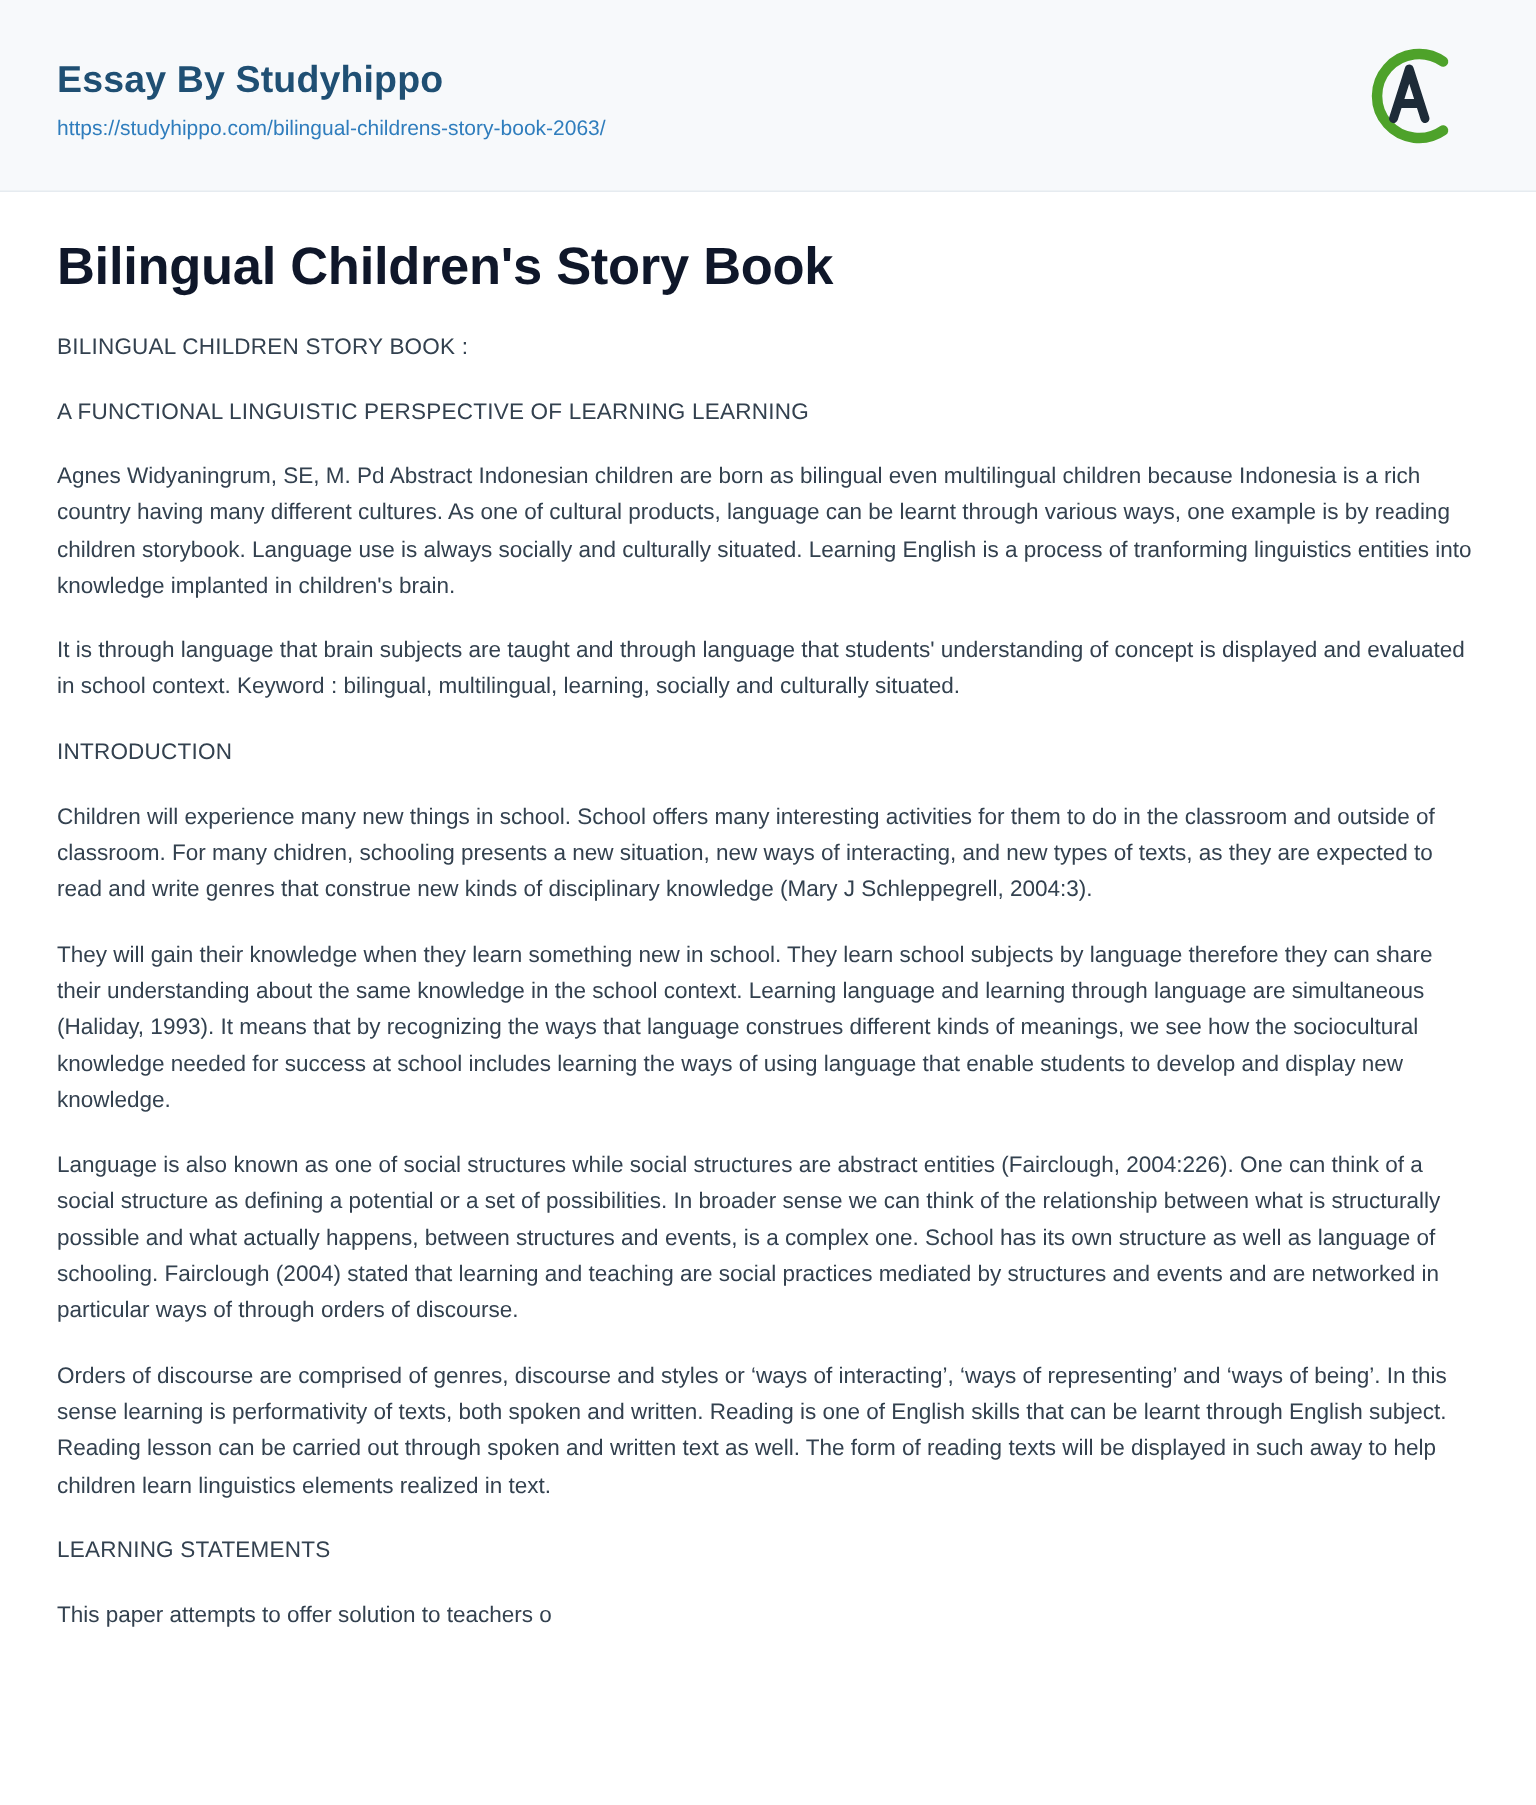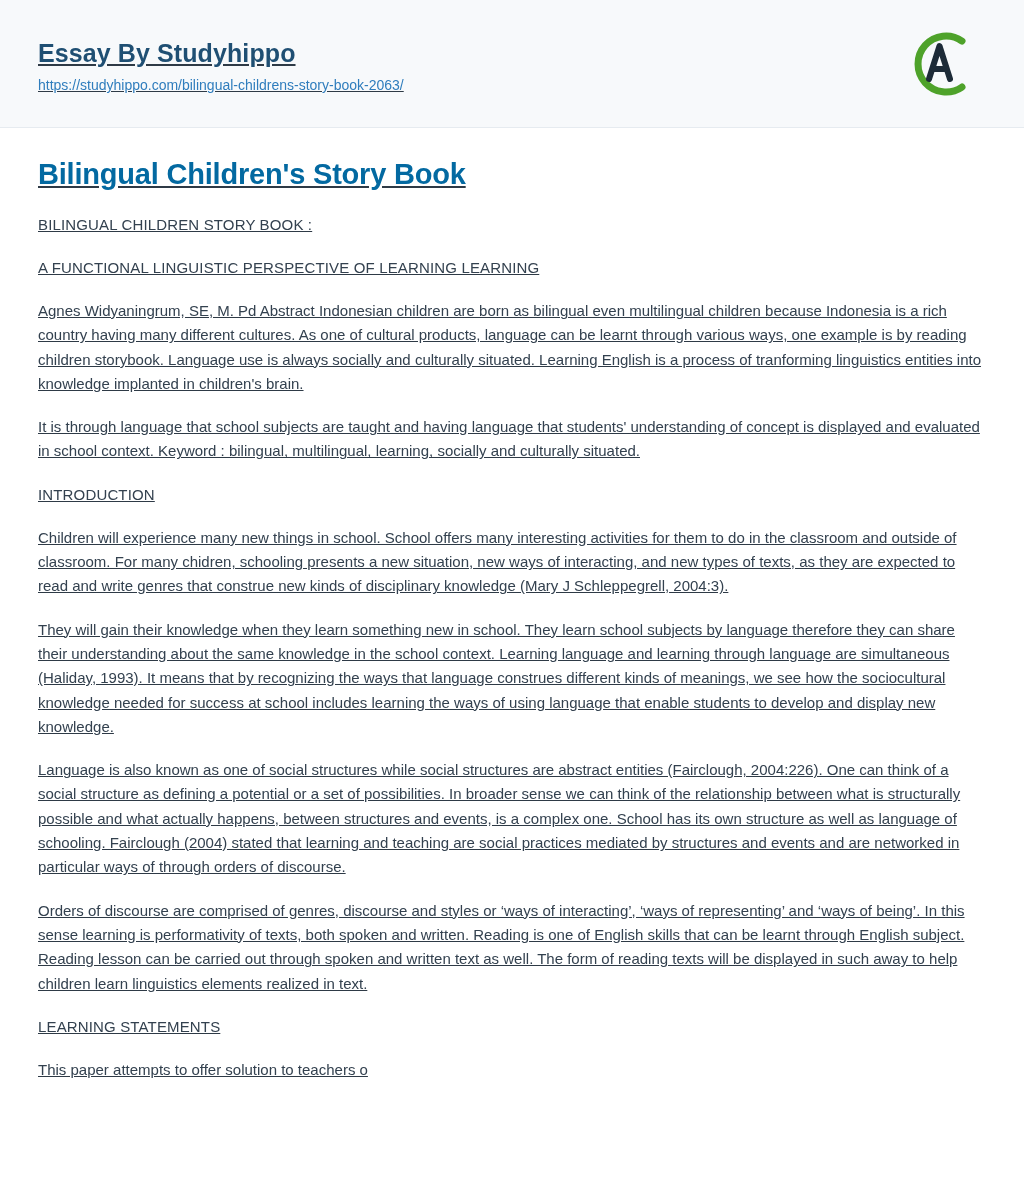--- a/index.html
+++ b/index.html
@@ -12,21 +12,20 @@
     height: 1203px;
     font-family: "Liberation Sans", sans-serif;
     color: #2e3a46;
     overflow: hidden;
   }
   .page {
     width: 1024px;
     height: 1203px;
     position: relative;
     background: #ffffff;
-    text-decoration: underline;
   }
   
   .header {
     height: 128px;
     background: #f7f9fb;
     border-bottom: 1px solid #e6ebf0;
     position: relative;
     box-sizing: border-box;
     padding: 0 38px;
     display: flex;
@@ -63,23 +62,23 @@
     justify-content: center;
   }
   .logo-wrap svg { display: block; }
 
   
   .article {
     padding: 30px 38px 0 38px;
     box-sizing: border-box;
   }
   .doc-title {
-    font-size: 29px;
+    font-size: 35px;
     font-weight: bold;
-    color: #0369a1;
+    color: #0f172a;
     margin: 0 0 22px 0;
     letter-spacing: -0.2px;
   }
   .para {
     font-size: 15px;
     line-height: 1.62;
     color: #33414f;
     margin: 0 0 19px 0;
     max-width: 950px;
   }
@@ -113,21 +112,21 @@
     </div>
   </div>
 
   <div class="article">
     <h1 class="doc-title">Bilingual Children's Story Book</h1>
 
     <p class="heading-line">BILINGUAL CHILDREN STORY BOOK :</p>
     <p class="heading-line">A FUNCTIONAL LINGUISTIC PERSPECTIVE OF LEARNING LEARNING</p>
 
     <p class="para">Agnes Widyaningrum, SE, M. Pd Abstract Indonesian children are born as bilingual even multilingual children because Indonesia is a rich country having many different cultures. As one of cultural products, language can be learnt through various ways, one example is by reading children storybook. Language use is always socially and culturally situated. Learning English is a process of tranforming linguistics entities into knowledge implanted in children's brain.</p>
-    <p class="para">It is through language that school subjects are taught and having language that students' understanding of concept is displayed and evaluated in school context. Keyword : bilingual, multilingual, learning, socially and culturally situated.</p>
+    <p class="para">It is through language that brain subjects are taught and through language that students' understanding of concept is displayed and evaluated in school context. Keyword : bilingual, multilingual, learning, socially and culturally situated.</p>
 
     <p class="heading-line">INTRODUCTION</p>
 
     <p class="para">Children will experience many new things in school. School offers many interesting activities for them to do in the classroom and outside of classroom. For many chidren, schooling presents a new situation, new ways of interacting, and new types of texts, as they are expected to read and write genres that construe new kinds of disciplinary knowledge (Mary J Schleppegrell, 2004:3).</p>
     <p class="para">They will gain their knowledge when they learn something new in school. They learn school subjects by language therefore they can share their understanding about the same knowledge in the school context. Learning language and learning through language are simultaneous (Haliday, 1993). It means that by recognizing the ways that language construes different kinds of meanings, we see how the sociocultural knowledge needed for success at school includes learning the ways of using language that enable students to develop and display new knowledge.</p>
     <p class="para">Language is also known as one of social structures while social structures are abstract entities (Fairclough, 2004:226). One can think of a social structure as defining a potential or a set of possibilities. In broader sense we can think of the relationship between what is structurally possible and what actually happens, between structures and events, is a complex one. School has its own structure as well as language of schooling. Fairclough (2004) stated that learning and teaching are social practices mediated by structures and events and are networked in particular ways of through orders of discourse.</p>
     <p class="para">Orders of discourse are comprised of genres, discourse and styles or ‘ways of interacting’, ‘ways of representing’ and ‘ways of being’. In this sense learning is performativity of texts, both spoken and written. Reading is one of English skills that can be learnt through English subject. Reading lesson can be carried out through spoken and written text as well. The form of reading texts will be displayed in such away to help children learn linguistics elements realized in text.</p>
 
     <p class="heading-line">LEARNING STATEMENTS</p>
 

